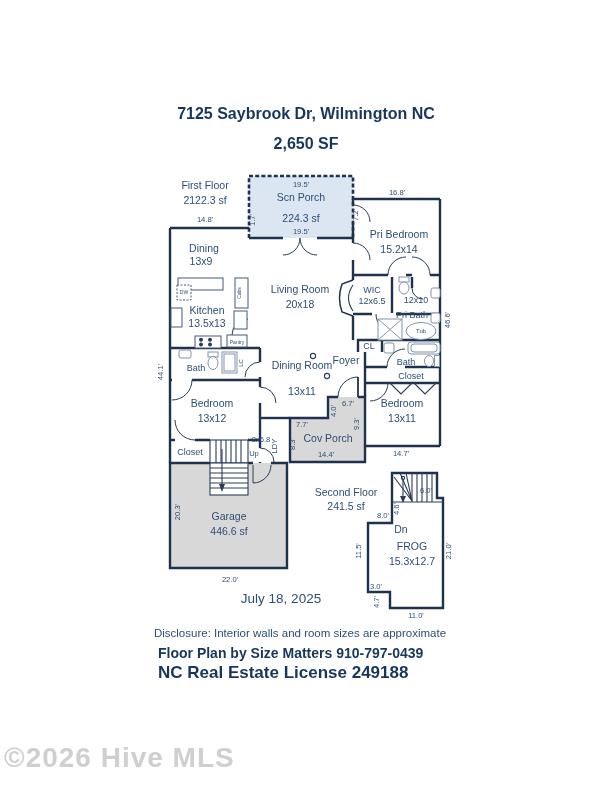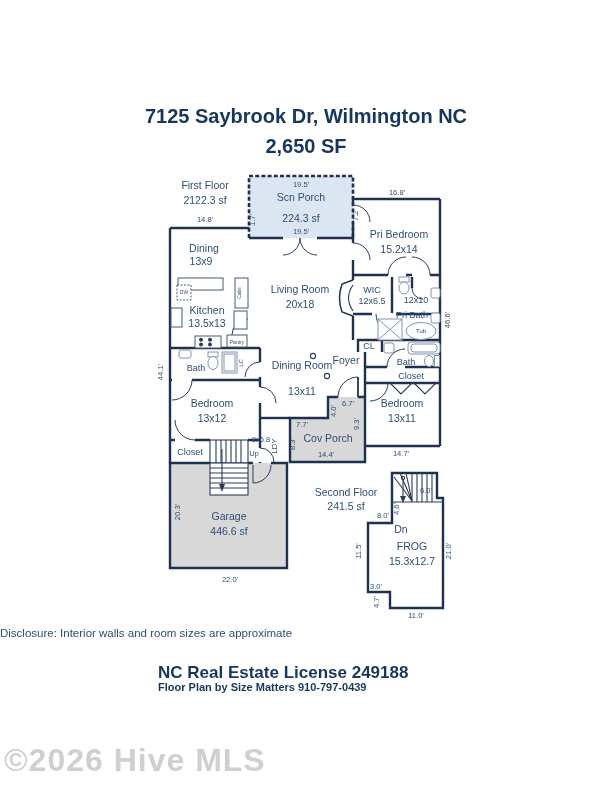--- a/index.html
+++ b/index.html
@@ -1,24 +1,24 @@
 <!DOCTYPE html>
 <html><head>
 <meta charset="utf-8">
 <style>
   html,body{margin:0;padding:0;background:#ffffff;}
   .page{position:relative;width:612px;height:792px;background:#ffffff;overflow:hidden;
         font-family:"Liberation Sans",sans-serif;}
   .abs{position:absolute;}
-  .title-line{left:0;width:612px;text-align:center;font-weight:bold;color:#17365d;font-size:20px;}
+  .title-line{left:0;width:612px;text-align:center;font-weight:bold;color:#17365d;font-size:16px;}
   .date-line{top:591px;left:150px;width:262px;text-align:center;font-size:13.5px;color:#2d4e74;}
-  .disclosure-line{top:627px;left:0;width:600px;font-size:11.5px;color:#2d4e74;}
-  .credit-line{top:645px;left:158px;font-size:11px;font-weight:bold;color:#17365d;margin-top:36px;}
+  .disclosure-line{top:627px;left:0;width:600px;text-align:center;font-size:11.5px;color:#2d4e74;}
+  .credit-line{top:645px;left:158px;font-size:14px;font-weight:bold;color:#17365d;}
   .license-line{top:663px;left:158px;font-size:17px;font-weight:bold;color:#17365d;}
-  .watermark{top:742px;left:4px;font-size:32px;font-weight:bold;color:#cfcfcf;letter-spacing:1px;}
+  .watermark{top:742px;left:4px;font-size:28px;font-weight:bold;color:#cfcfcf;letter-spacing:1px;}
   svg text{fill:#2d4e74;text-anchor:middle;}
   .rm{font-size:10.5px;}
   .r9{font-size:9px;}
   .dim{font-size:7.6px;}
   .tiny{font-size:6px;}
   .t5{font-size:5px;}
   .wall{stroke:#1e3250;stroke-width:2.4;fill:none;}
   .wallfill{stroke:#1e3250;stroke-width:2.4;}
   .dash{stroke:#1e3250;stroke-width:2.6;fill:none;stroke-dasharray:4 2.2;}
   .arc{stroke:#2a3c58;stroke-width:1;fill:none;}
@@ -232,18 +232,19 @@
     <text class="rm" x="251" y="368">Dn</text>
     <text class="rm" x="262" y="385">FROG</text>
     <text class="rm" x="262" y="400">15.3x12.7</text>
     <text class="dim" transform="rotate(-90 211 386)" x="211" y="386">11.5'</text>
     <text class="dim" transform="rotate(-90 301 386)" x="301" y="386">21.0'</text>
     <text class="dim" x="226" y="424">3.0'</text>
     <text class="dim" transform="rotate(-90 229 437)" x="229" y="437">4.7'</text>
     <text class="dim" x="266" y="453">11.0'</text>
   </svg>
 
+  <div class="abs date-line">July 18, 2025</div>
   <div class="abs disclosure-line">Disclosure: Interior walls and room sizes are approximate</div>
   <div class="abs credit-line">Floor Plan by Size Matters 910-797-0439</div>
   <div class="abs license-line">NC Real Estate License 249188</div>
   <div class="abs watermark">©2026 Hive MLS</div>
 
 </div>
 
 </body></html>

